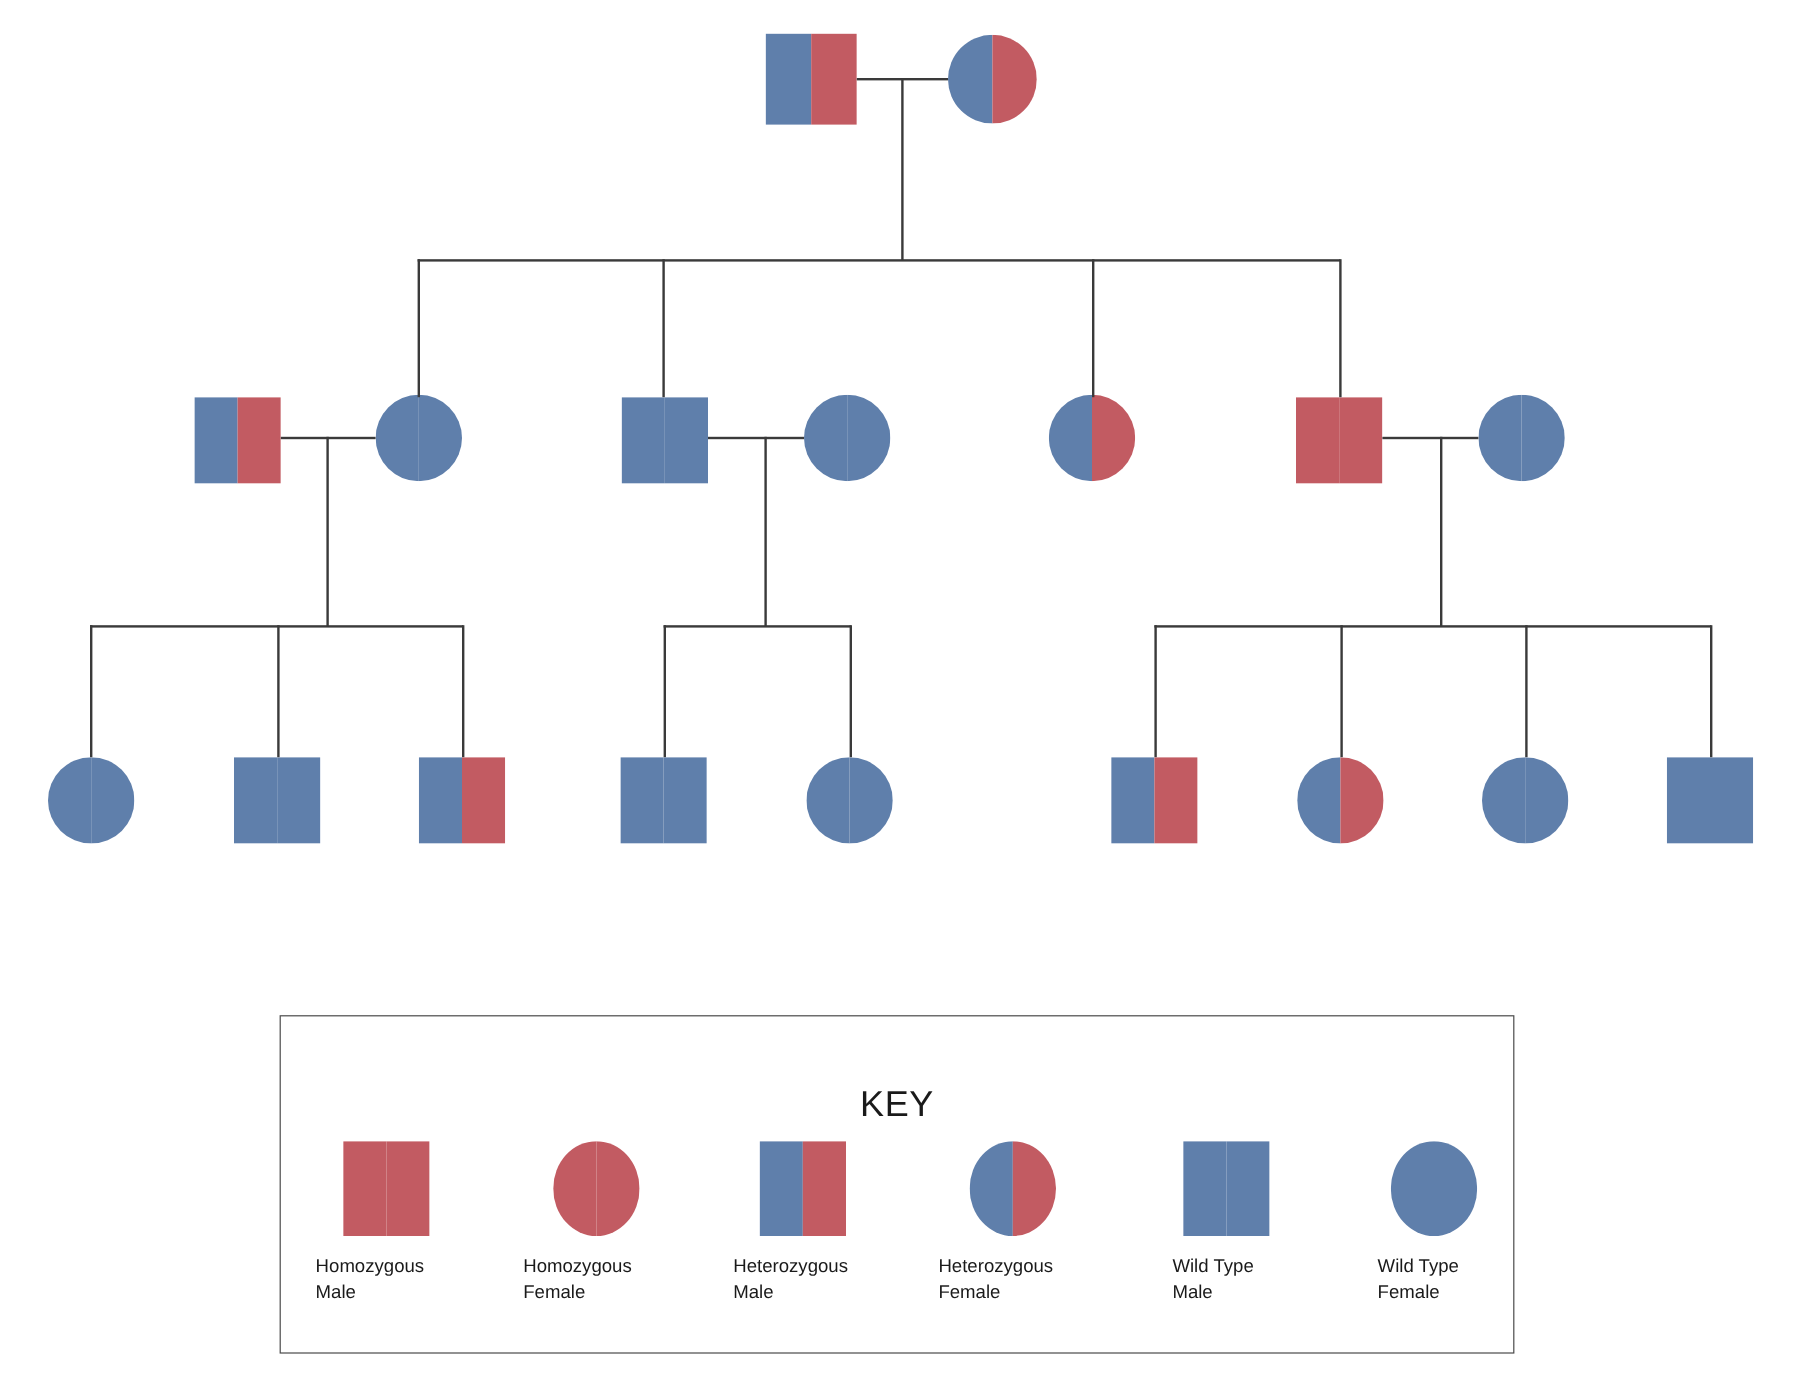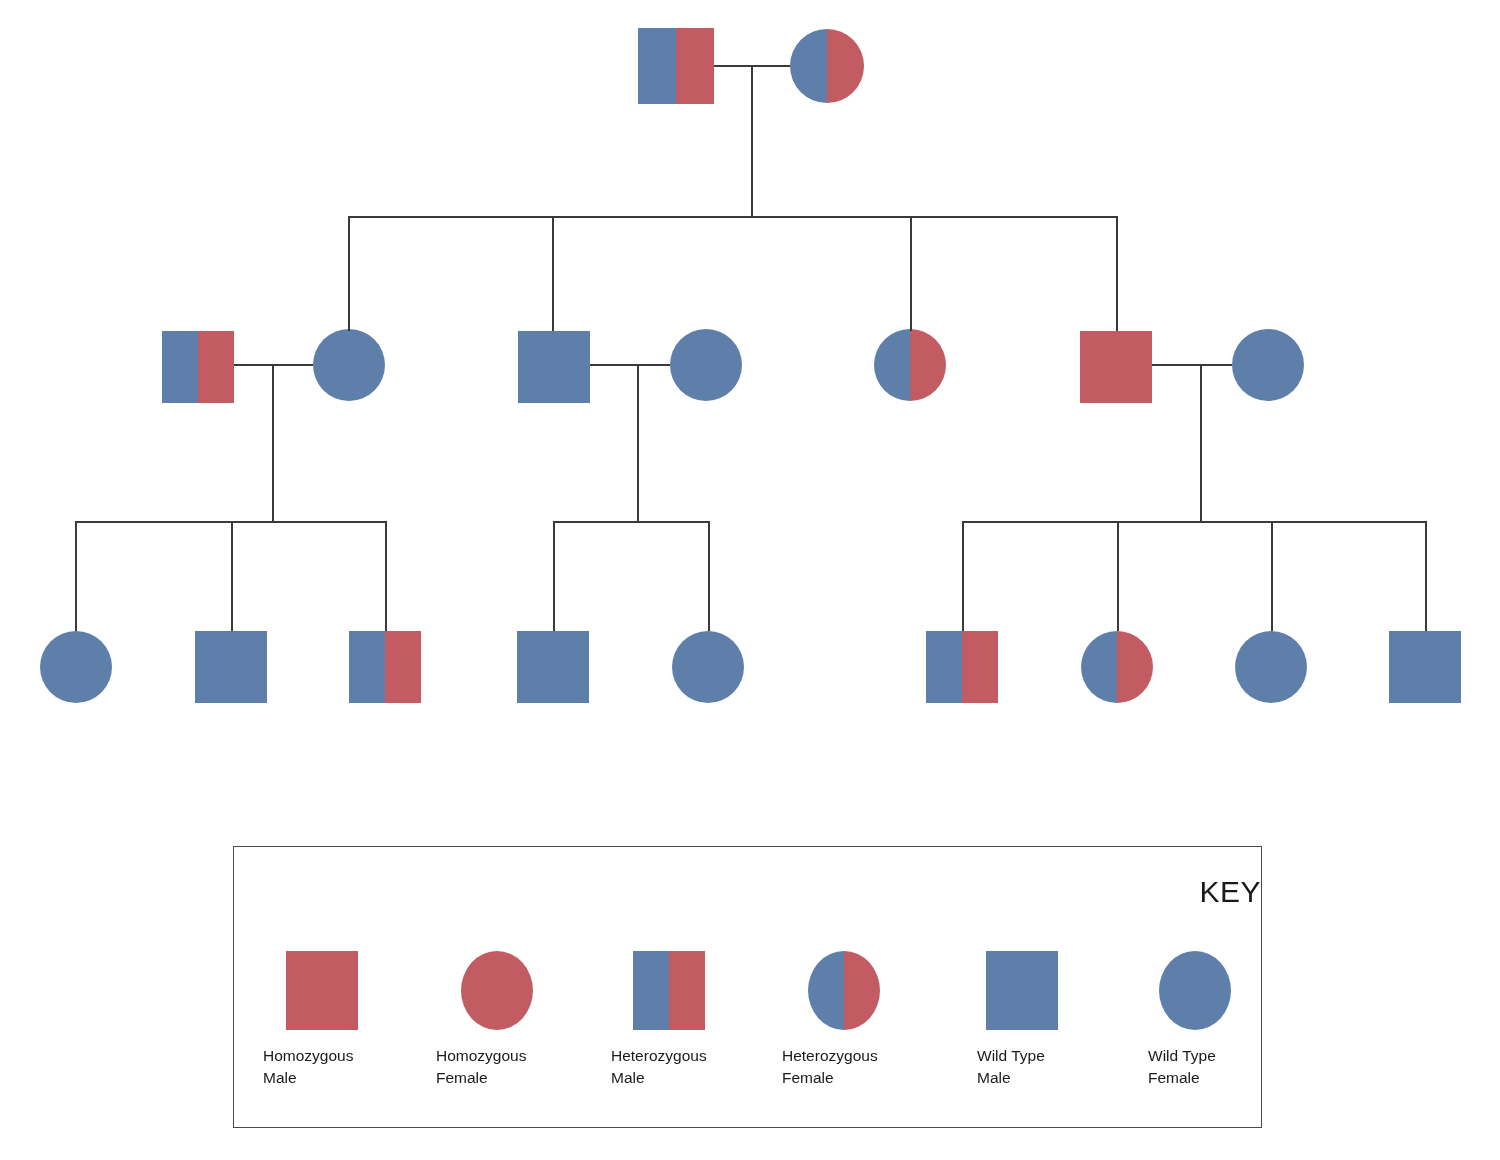--- a/index.html
+++ b/index.html
@@ -168,21 +168,21 @@
       <div class="line v" style="left: 553px; top: 521px; height: 110px; background: rgb(58, 58, 58);"></div>
       <div class="line v" style="left: 708px; top: 521px; height: 110px; background: rgb(58, 58, 58);"></div>
       <div class="line h" style="left: 962px; top: 521px; width: 464px; background: rgb(58, 58, 58);"></div>
       <div class="line v" style="left: 962px; top: 521px; height: 110px; background: rgb(58, 58, 58);"></div>
       <div class="line v" style="left: 1117px; top: 521px; height: 110px; background: rgb(58, 58, 58);"></div>
       <div class="line v" style="left: 1271px; top: 521px; height: 110px; background: rgb(58, 58, 58);"></div>
       <div class="line v" style="left: 1425px; top: 521px; height: 110px; background: rgb(58, 58, 58);"></div>
     </div>
 
   <div id="legend-box" style="left: 233px; top: 846px; width: 1029px; height: 282px; border-color: rgb(74, 74, 74);">
-    <div id="legend-title" style="top: 28px; text-align: right;">KEY</div>
+    <div id="legend-title" style="top: 57px;">KEY</div>
   </div>
   <div id="legend-items">
       <div class="sym square" style="left: 286px; top: 951px; width: 72px; height: 79px; overflow: hidden;">
         <div class="half left" style="background: rgb(194, 91, 98);"></div>
         <div class="half right" style="background: rgb(194, 91, 98);"></div>
       </div>
       <div class="legend-label" style="position: absolute; left: 263px; top: 1045px; margin-top: 0px; color: rgb(26, 26, 26);">
         <div>Homozygous</div>
         <div>Male</div>
       </div>

